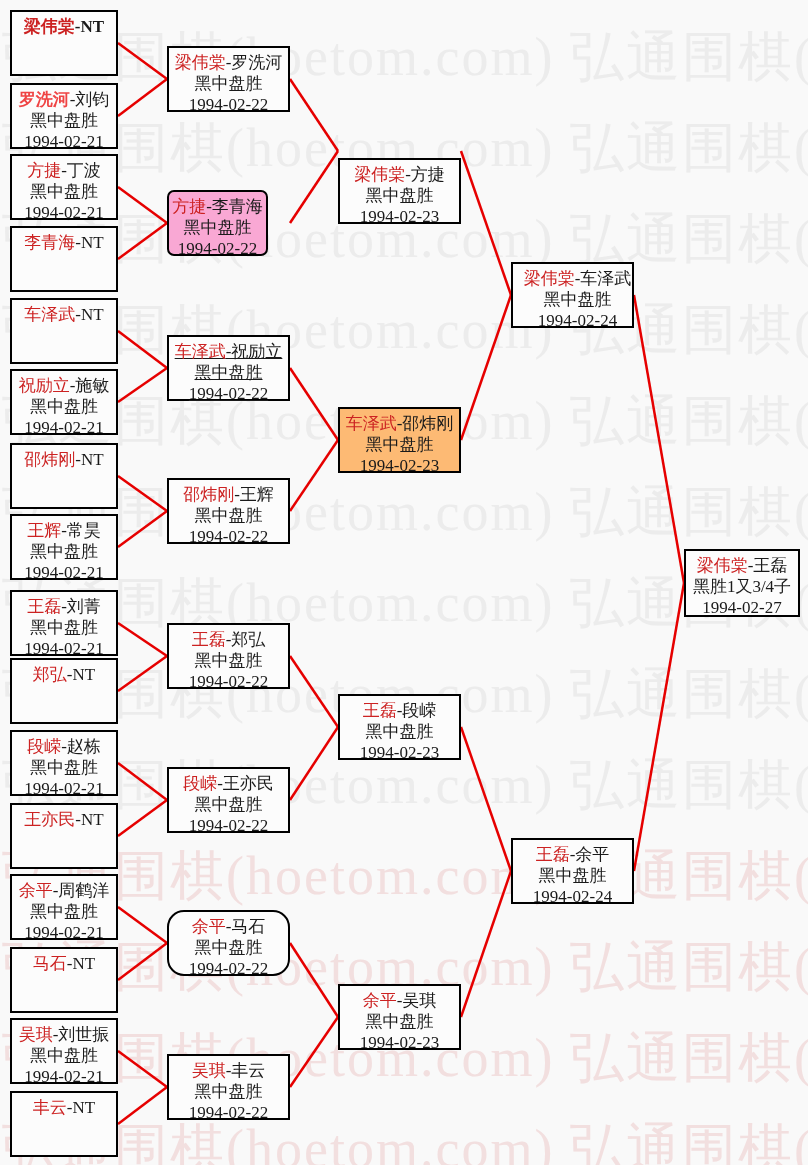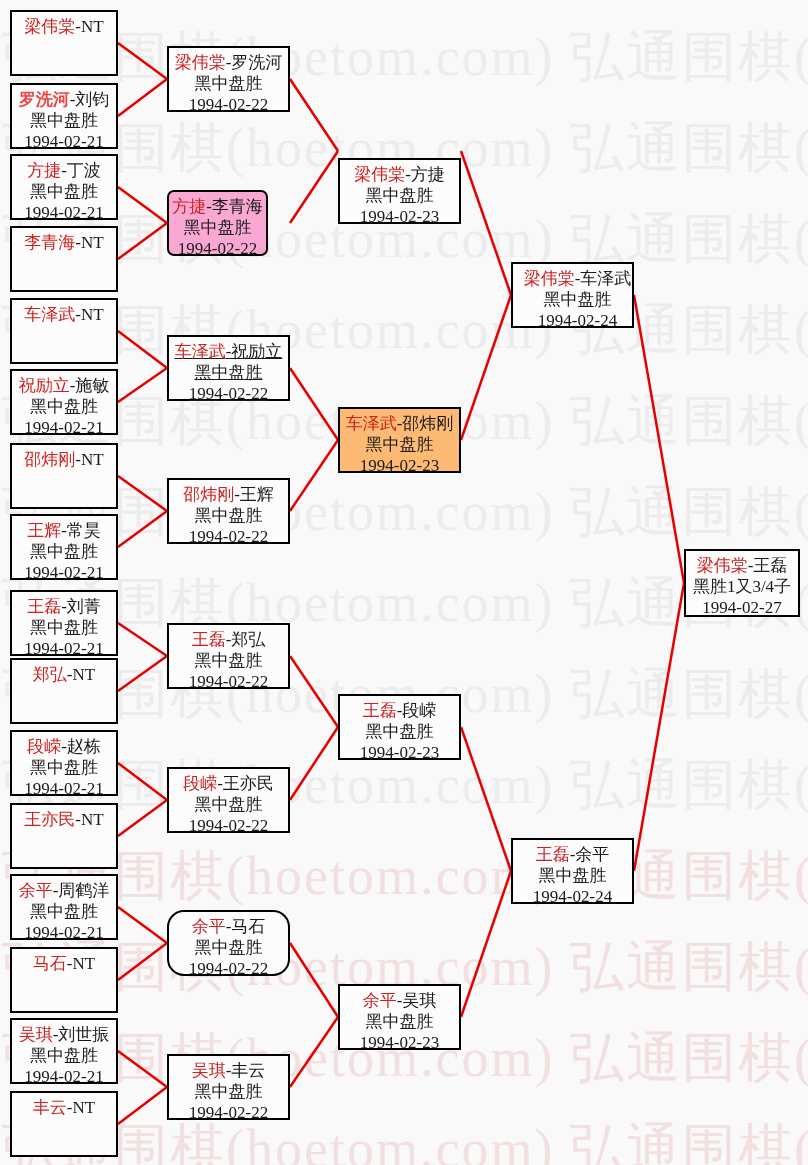--- a/index.html
+++ b/index.html
@@ -82,21 +82,21 @@
       <line x1="290" y1="943" x2="338" y2="1017" stroke="#e60000" stroke-width="2.5"></line>
       <line x1="290" y1="1087" x2="338" y2="1017" stroke="#e60000" stroke-width="2.5"></line>
       <line x1="461" y1="151" x2="511" y2="295" stroke="#e60000" stroke-width="2.5"></line>
       <line x1="461" y1="440" x2="511" y2="295" stroke="#e60000" stroke-width="2.5"></line>
       <line x1="461" y1="727" x2="511" y2="871" stroke="#e60000" stroke-width="2.5"></line>
       <line x1="461" y1="1017" x2="511" y2="871" stroke="#e60000" stroke-width="2.5"></line>
       <line x1="634" y1="295" x2="684" y2="583" stroke="#e60000" stroke-width="2.5"></line>
       <line x1="634" y1="871" x2="684" y2="583" stroke="#e60000" stroke-width="2.5"></line>
     </svg>
   <div id="boxes-layer">
-      <div class="match-box" style="left: 10px; top: 10px; width: 108px; height: 66px; background: rgb(252, 252, 252); border-color: rgb(0, 0, 0); color: rgb(26, 26, 26);">
+      <div class="match-box" style="left: 10px; top: 10px; width: 108px; height: 66px; background: rgb(252, 252, 252); border-color: rgb(0, 0, 0); color: rgb(26, 26, 26); font-weight: bold;">
         <span class="match-line"><span style="color: rgb(204, 34, 34);">梁伟棠</span><span>-NT</span></span>
       </div>
       <div class="match-box" style="left: 10px; top: 83px; width: 108px; height: 66px; background: rgb(252, 252, 252); border-color: rgb(0, 0, 0); color: rgb(26, 26, 26);">
         <span class="match-line"><span style="color: #ef4444; font-weight: bold;">罗洗河</span><span>-刘钧</span></span>
         <span class="match-line">黑中盘胜</span>
         <span class="match-line">1994-02-21</span>
       </div>
       <div class="match-box" style="left: 10px; top: 154px; width: 108px; height: 66px; background: rgb(252, 252, 252); border-color: rgb(0, 0, 0); color: rgb(26, 26, 26);">
         <span class="match-line"><span style="color: rgb(204, 34, 34);">方捷</span><span>-丁波</span></span>
         <span class="match-line">黑中盘胜</span>

